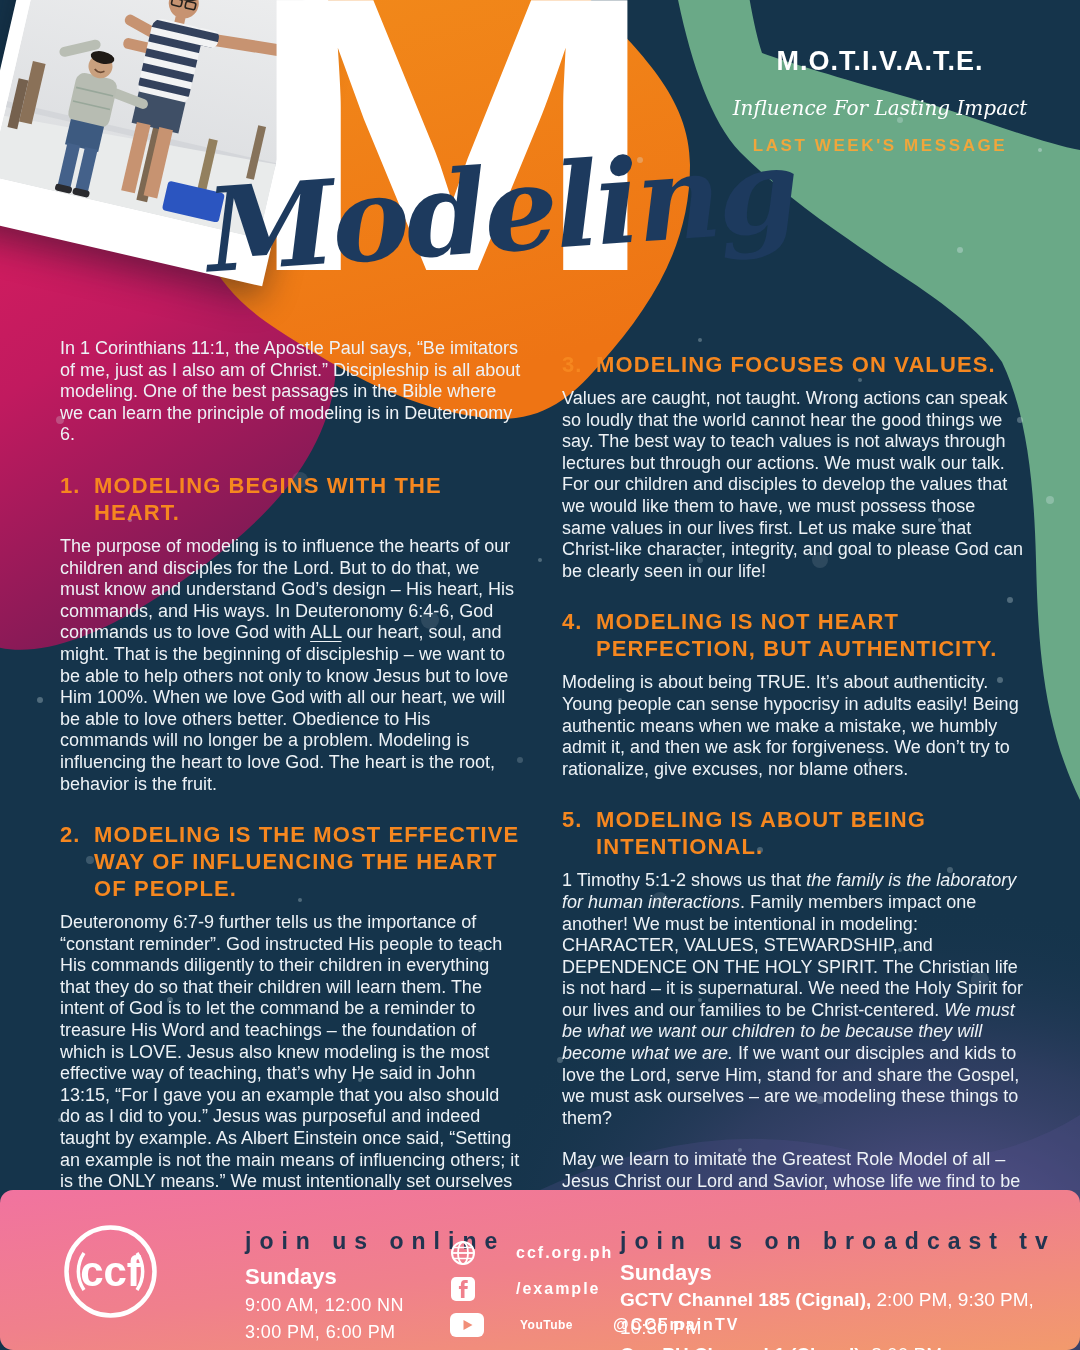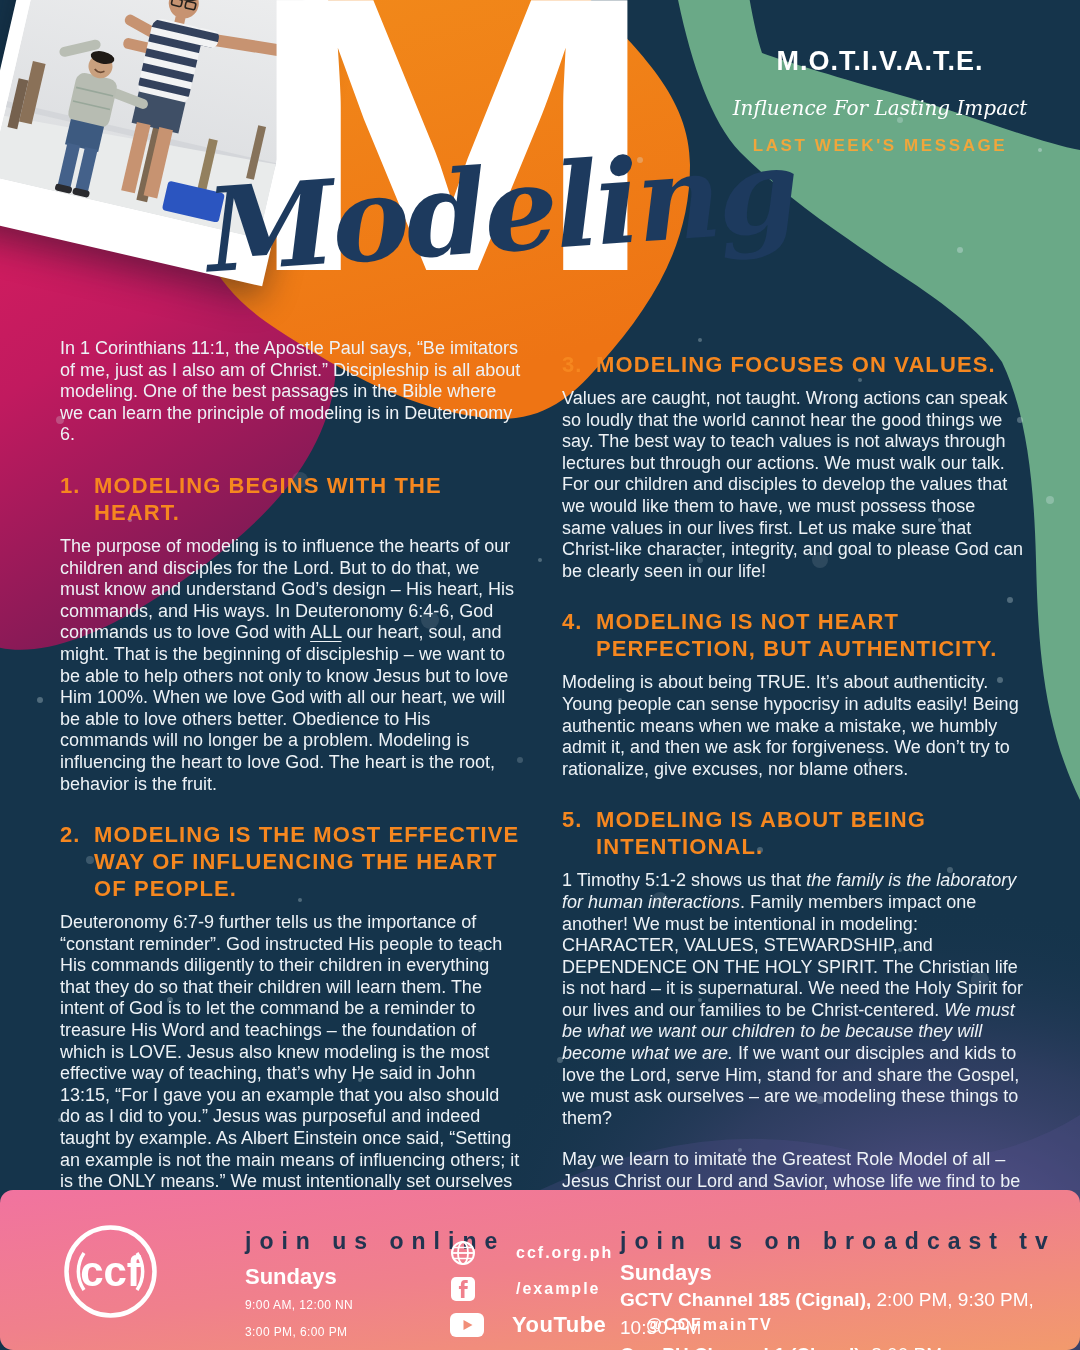--- a/index.html
+++ b/index.html
@@ -32,25 +32,25 @@
   .sec-h{position:relative;padding-left:34px;margin:26px 0 10px 0;color:#F6871F;
          font-weight:bold;font-size:22px;line-height:27px;letter-spacing:1.1px;}
   .sec-num{position:absolute;left:0;top:0;}
 
   
   .footer{position:absolute;left:0;top:1190px;width:1080px;height:160px;
           background:linear-gradient(173deg,#F1739F 0%,#F0808C 48%,#F29A6C 100%);border-radius:13px;}
   .ccfLogo{position:absolute;left:62px;top:33px;}
   .f-title{position:absolute;font-size:23px;font-weight:bold;letter-spacing:8px;color:#223450;}
   .f-day{position:absolute;font-size:22px;font-weight:bold;color:#fff;}
-  .f-times{position:absolute;font-size:12px;line-height:27px;color:#fff;letter-spacing:.4px;}
+  .f-times{position:absolute;font-size:18px;line-height:27px;color:#fff;letter-spacing:.4px;}
   .f-links{position:absolute;left:450px;top:48px;}
   .f-link{display:flex;align-items:center;height:30px;margin-bottom:6px;color:#fff;gap:28px;}
   .f-link .lbl{font-size:16px;letter-spacing:2px;font-weight:bold;margin-left:12px;}
-  .yt-word{font-size:22px;font-weight:bold;letter-spacing:.5px;}
+  .yt-word{font-size:12px;font-weight:bold;margin-left:8px;letter-spacing:.5px;}
   .b-lines{position:absolute;left:620px;top:96px;font-size:19px;line-height:27.5px;color:#fff;}
   .b-lines b{font-weight:bold;}
 </style>
 </head>
 <body>
 
 <div class="canvas">
 
   <svg class="bg" viewBox="0 0 1080 1350" aria-hidden="true">
     <defs>

